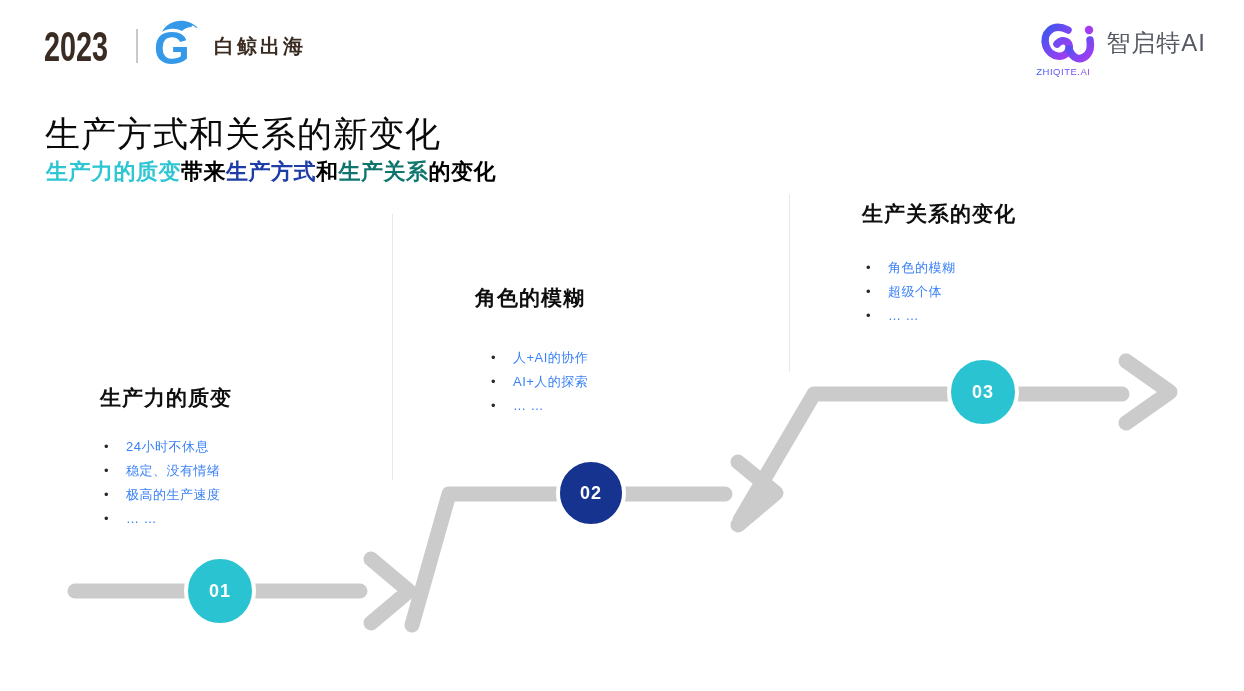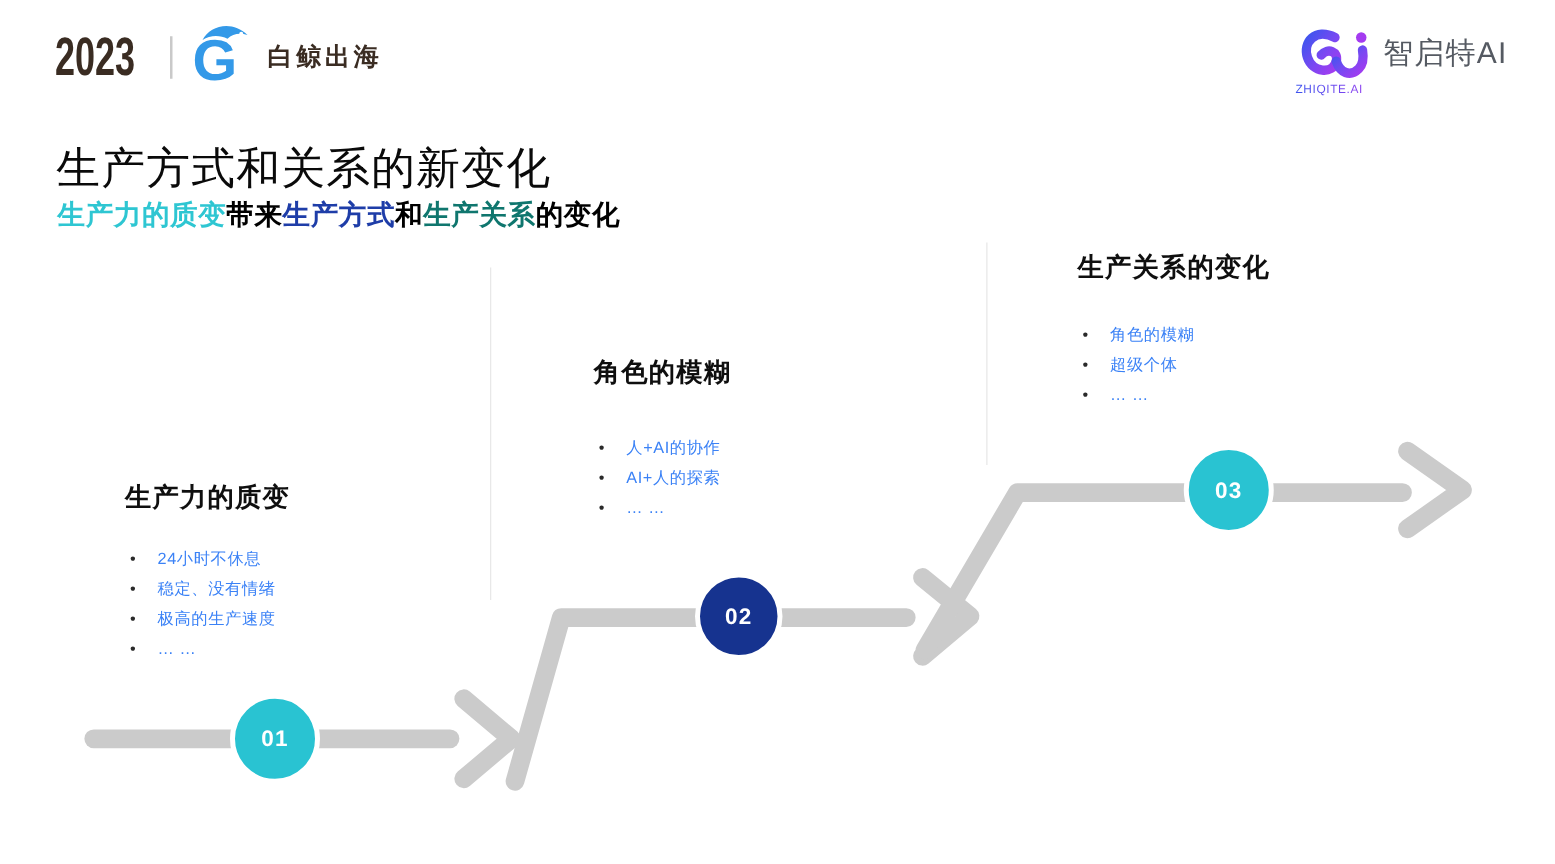--- a/index.html
+++ b/index.html
@@ -34,21 +34,21 @@
 
   
   .step-title{position:absolute;font-size:21px;font-weight:800;color:#0f0f0f;letter-spacing:1px;}
   .st1{left:100px;top:384px;}
   .st2{left:475px;top:284px;}
   .st3{left:862px;top:200px;}
   ul.bullets{position:absolute;margin:0;padding:0;list-style:none;font-size:13px;color:#3b82f6;}
   ul.bullets li{position:relative;padding-left:26px;line-height:24px;letter-spacing:.5px;}
   ul.bullets li::before{content:"\2022";position:absolute;left:4px;color:#2a2a2a;font-size:13px;}
   .ul1{left:100px;top:435px;}
-  .ul2{left:475px;top:346px;}
+  .ul2{left:487px;top:346px;}
   .ul3{left:862px;top:256px;}
 
   
   .badge-label{position:absolute;width:68px;height:68px;display:flex;align-items:center;justify-content:center;
                color:#fff;font-weight:700;font-size:18px;letter-spacing:1px;}
   .bl1{left:186px;top:557px;}
   .bl2{left:557px;top:459px;text-align:center;}
   .bl3{left:949px;top:358px;}
 </style>
 </head>

